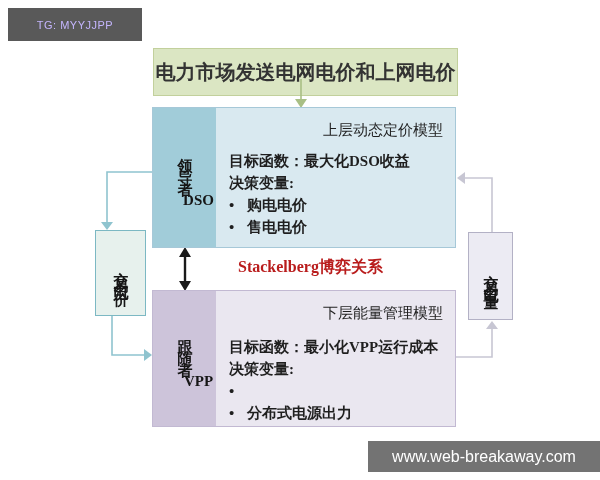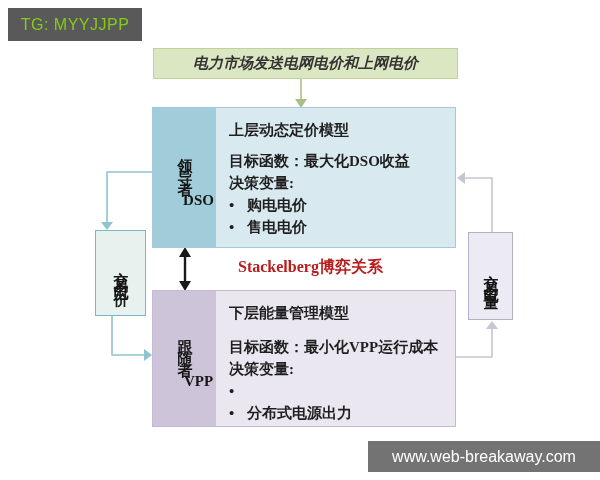--- a/index.html
+++ b/index.html
@@ -3,52 +3,52 @@
 <meta charset="utf-8">
 <style>
   html,body{margin:0;padding:0;background:#fff;}
   .stage{
     position:relative;width:600px;height:480px;background:#ffffff;overflow:hidden;
     font-family:"Liberation Serif","DejaVu Serif",serif;color:#1f1f1f;
   }
   
   .tg{
     position:absolute;left:8px;top:8px;width:134px;height:33px;
-    background:#595959;color:#84cc16;
+    background:#595959;color:#c4b5fd;
     font-family:"Liberation Sans","DejaVu Sans",sans-serif;
-    font-size:16px;display:flex;align-items:center;justify-content:center;
+    font-size:11px;display:flex;align-items:center;justify-content:center;
     letter-spacing:.5px;
   }
   
   .market{
-    position:absolute;left:153px;top:48px;width:305px;height:31px;
+    position:absolute;left:153px;top:48px;width:305px;height:48px;
     background:#dbe6c3;border:1px solid #c2d09c;box-sizing:border-box;
     display:flex;align-items:center;justify-content:center;
-    font-size:15px;font-weight:700;color:#333;font-style:italic;
+    font-size:20px;font-weight:700;color:#333;
   }
   
   .box{position:absolute;display:flex;box-sizing:border-box;}
   .box.upper{left:152px;top:107px;width:304px;height:141px;border:1px solid #a6c8d8;}
   .box.lower{left:152px;top:290px;width:304px;height:137px;border:1px solid #c2b9d2;}
   .side{
     width:63px;flex:0 0 63px;display:flex;flex-direction:column;
     align-items:center;justify-content:center;font-weight:700;color:#161616;
   }
   .side-dso{background:#a1ccd9;}
   .side-vpp{background:#cdc4da;}
   .role-vtext{
     writing-mode:vertical-rl;text-orientation:upright;
     font-size:15px;letter-spacing:12px;line-height:1;
   }
   .role-abbr{font-size:15px;margin-top:10px;font-weight:700;margin-left:28px;}
   .content{flex:1;padding:0 0 0 13px;box-sizing:border-box;}
   .content.c-upper{background:#d9e9f0;}
   .content.c-lower{background:#eae7f0;}
   .title{
-    text-align:left;font-size:15px;font-weight:700;margin:13px 12px 0 0;
+    text-align:right;font-size:15px;font-weight:400;margin:13px 12px 0 0;
   }
   .line{font-size:15px;font-weight:700;line-height:22px;}
   .content.c-upper .line.obj{margin-top:10px;}
   .content.c-lower .line.obj{margin-top:13px;}
   .bullet{display:flex;font-size:15px;font-weight:700;line-height:22px;}
   .bullet .dot{width:18px;text-align:left;}
   
   .stk{
     position:absolute;left:238px;top:257px;font-size:16px;font-weight:600;color:#b91c1c;
   }

